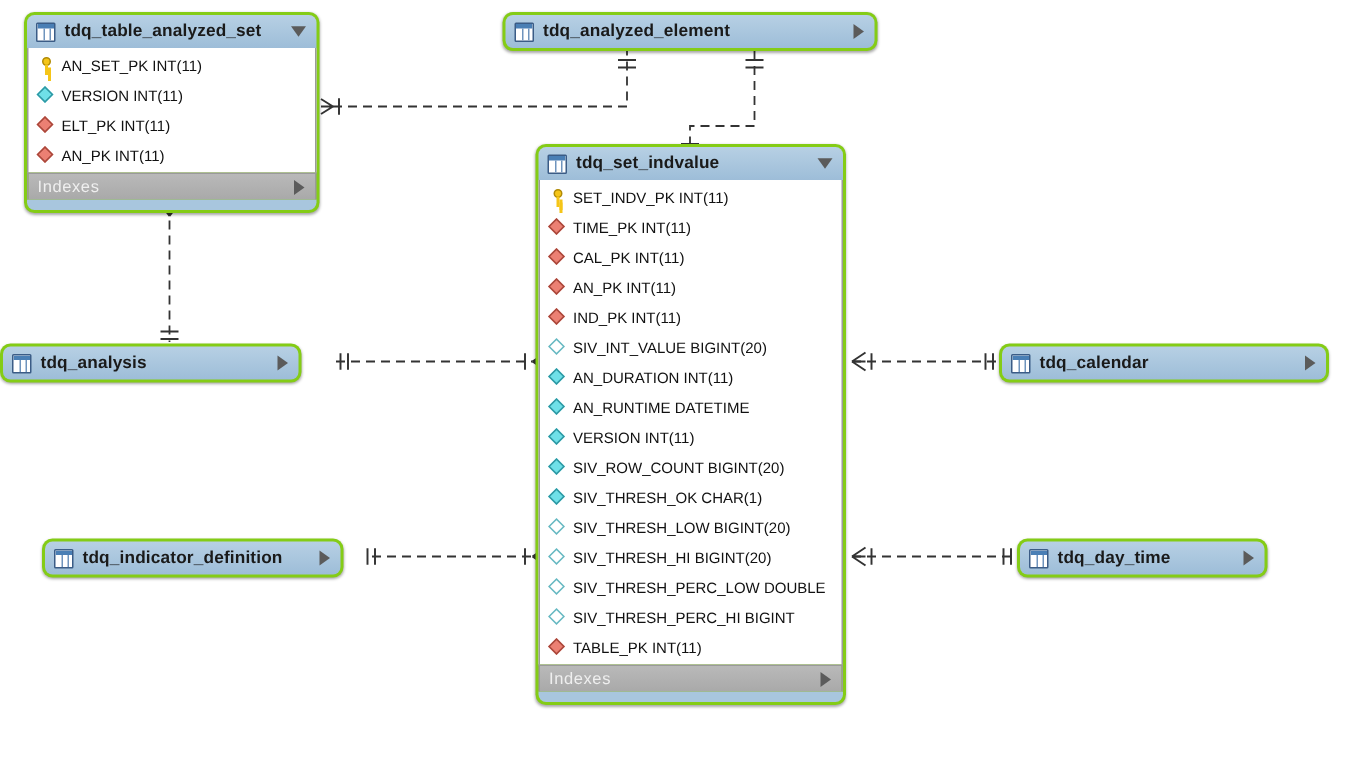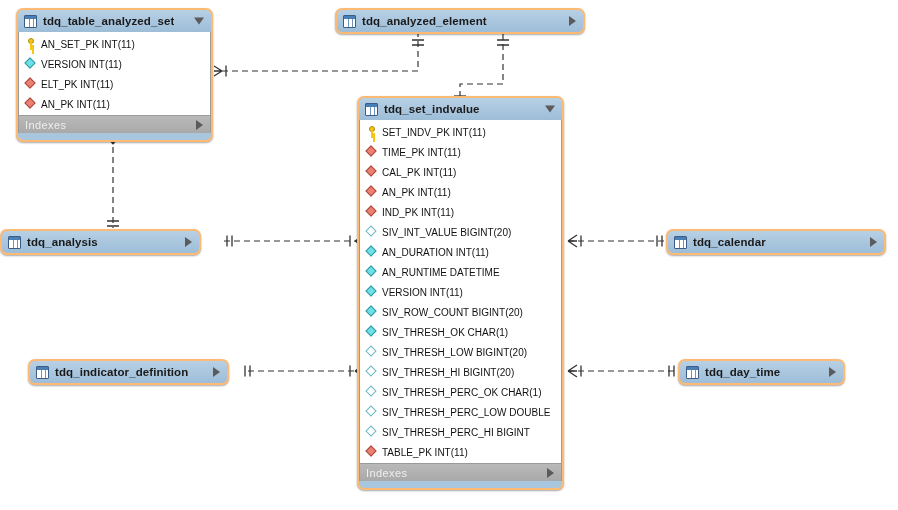--- a/index.html
+++ b/index.html
@@ -13,21 +13,21 @@
   #canvas{position:absolute;inset:0;width:898px;height:510px;}
 
   
   #wires{position:absolute;left:0;top:0;width:898px;height:510px;z-index:1;}
 
   
   .tbl{
     position:absolute;z-index:3;
     box-sizing:border-box;
     border-radius:7px;
-    background:#fdba74;
+    background:#84cc16;
     box-shadow:0 1px 2px rgba(0,0,0,.35);
     padding:2px;
   }
   .tbl .hdr{
     height:22px;
     display:flex;align-items:center;
     border-radius:5px 5px 0 0;
     background:linear-gradient(#b7d0e4,#9dbdd8);
     padding:0 6px 0 6px;
     position:relative;
@@ -265,24 +265,20 @@
           <div class="col">
             <span class="ic dia hollow"></span>
             <span class="clabel">SIV_THRESH_LOW BIGINT(20)</span>
           </div>
           <div class="col">
             <span class="ic dia hollow"></span>
             <span class="clabel">SIV_THRESH_HI BIGINT(20)</span>
           </div>
           <div class="col">
             <span class="ic dia hollow"></span>
-            <span class="clabel">SIV_THRESH_PERC_OK CHAR(1)</span>
-          </div>
-          <div class="col">
-            <span class="ic dia hollow"></span>
             <span class="clabel">SIV_THRESH_PERC_LOW DOUBLE</span>
           </div>
           <div class="col">
             <span class="ic dia hollow"></span>
             <span class="clabel">SIV_THRESH_PERC_HI BIGINT</span>
           </div>
           <div class="col">
             <span class="ic dia red"></span>
             <span class="clabel">TABLE_PK INT(11)</span>
           </div>

